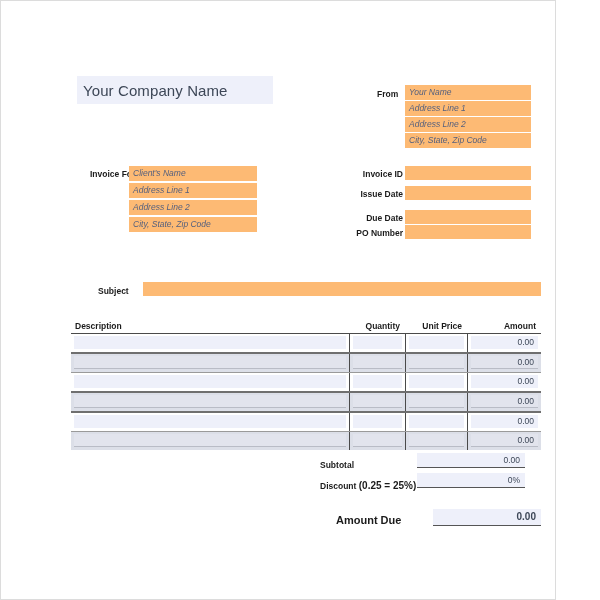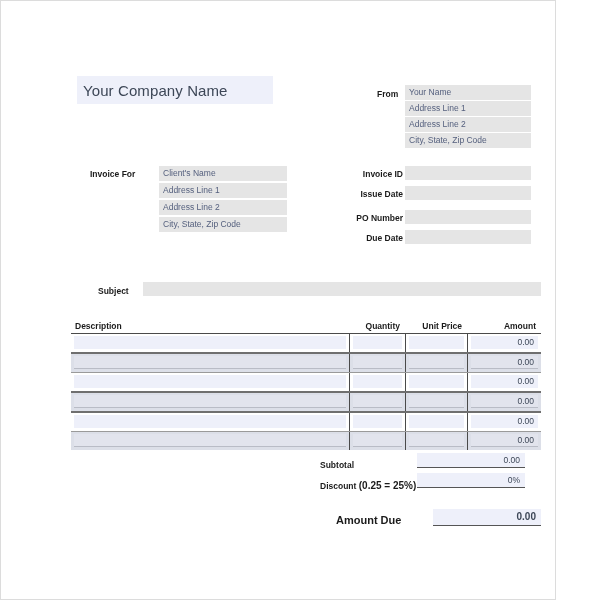--- a/index.html
+++ b/index.html
@@ -16,22 +16,23 @@
     width: 556px;
     height: 600px;
     background: #ffffff;
     border: 1px solid #dcdcdc;
     box-sizing: border-box;
     overflow: hidden;
   }
 
   
   .field {
-    background: #e5e5e5;
+    background: #fdba74;
     box-sizing: border-box;
+    font-style: italic;
   }
   .field-text {
     color: #55607e;
     font-size: 8.5px;
     line-height: 15px;
     padding-left: 4px;
     white-space: nowrap;
     overflow: hidden;
   }
   .lbl {
@@ -62,21 +63,21 @@
   }
 
   
   #invoice-for-label {
     position: absolute;
     left: 89px;
     top: 168px;
   }
   #invoice-for-fields {
     position: absolute;
-    left: 158px;
+    left: 128px;
     top: 165px;
     width: 128px;
   }
   #invoice-for-fields .field {
     height: 15px;
     margin-bottom: 2px;
   }
 
   
   #from-label {
@@ -315,32 +316,32 @@
       <div class="field">
         <div class="field-text"></div>
       </div>
     </div>
     <div class="meta-row" style="margin-bottom:9px;">
       <span class="lbl">Issue Date</span>
       <div class="field">
         <div class="field-text"></div>
       </div>
     </div>
+    <div class="meta-row">
+      <span class="lbl">Due Date</span>
+      <div class="field">
+        <div class="field-text"></div>
+      </div>
+    </div>
     <div class="meta-row" style="margin-bottom:5px;">
       <span class="lbl">PO Number</span>
       <div class="field">
         <div class="field-text"></div>
       </div>
     </div>
-    <div class="meta-row">
-      <span class="lbl">Due Date</span>
-      <div class="field">
-        <div class="field-text"></div>
-      </div>
-    </div>
   </div>
 
   <div id="subject-label" class="lbl">Subject</div>
   <div id="subject-field" class="field">
     <div class="field-text"></div>
   </div>
 
   <div id="items-table">
 
     <div id="items-head" class="t-row">

